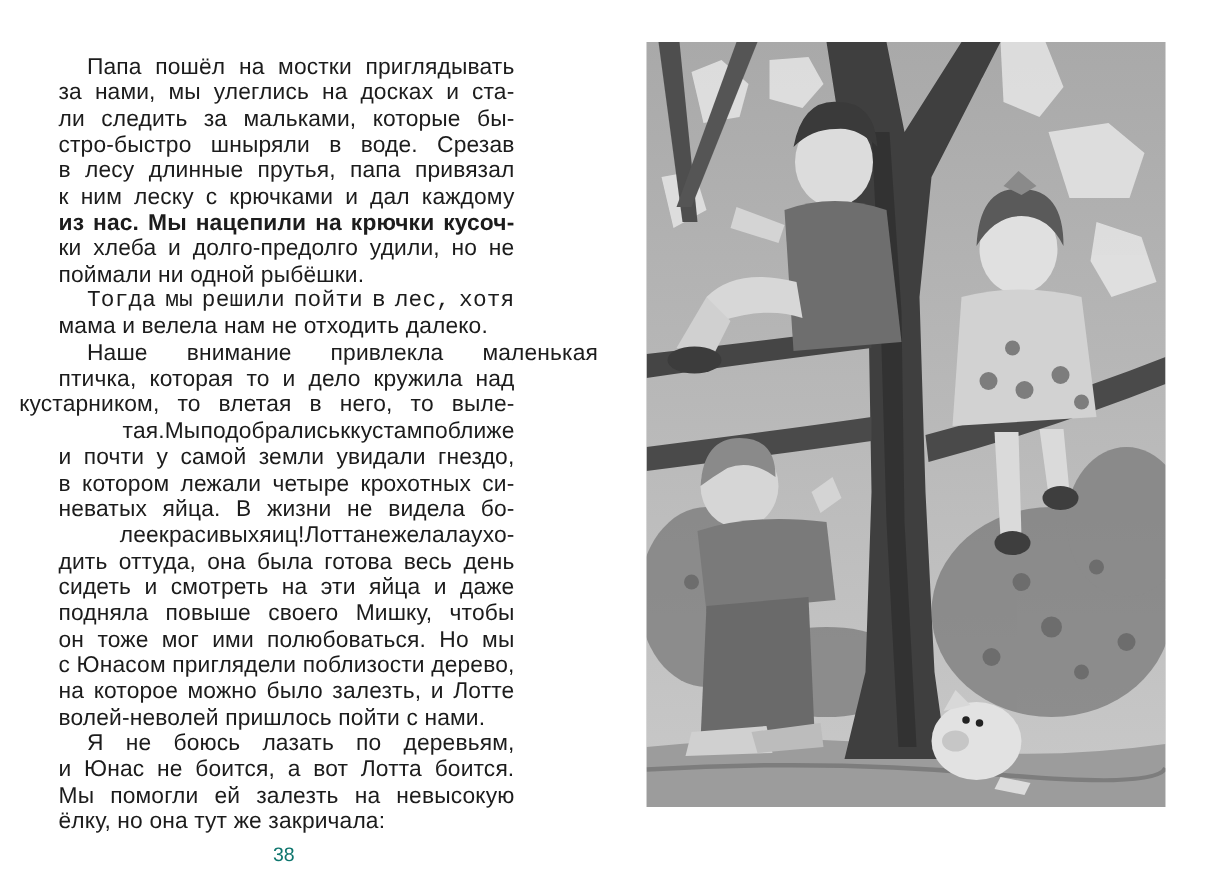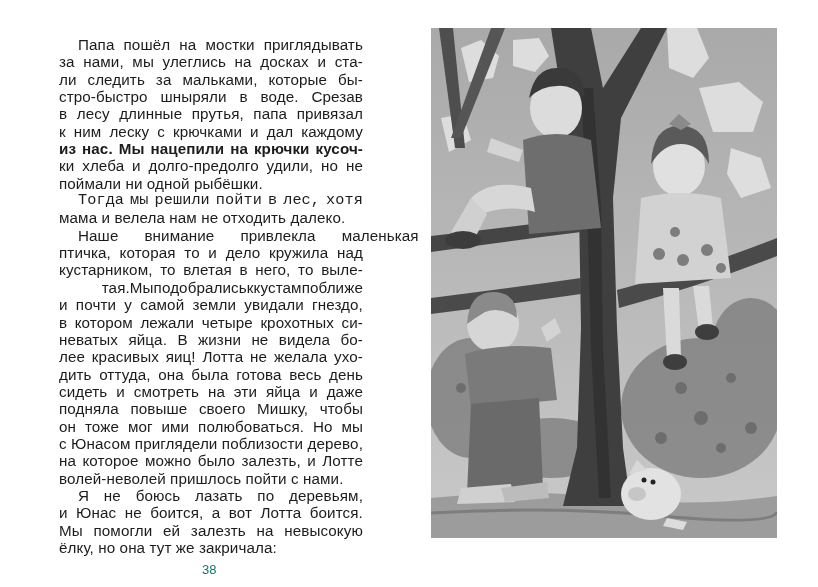--- a/index.html
+++ b/index.html
@@ -1,18 +1,18 @@
 <!DOCTYPE html>
 <html><head>
   <meta charset="utf-8">
   <style>
     html, body { margin: 0; padding: 0; background: #ffffff; }
     body { width: 818px; height: 587px; position: relative; overflow: hidden;
            font-family: "Liberation Sans", "DejaVu Sans", sans-serif; color: #1c1c1c; }
-    .page-left { position: absolute; left: 0; top: 0; width: 410px; height: 549px; margin-left: 20px; }
+    .page-left { position: absolute; left: 0; top: 0; width: 410px; height: 549px; }
     .text-col { position: absolute; left: 39px; top: 36px; width: 304px; }
     .line { display: block; height: 17.35px; line-height: 17.35px; font-size: 15.2px;
             text-align: justify; text-align-last: justify; white-space: nowrap; letter-spacing: 0.1px; }
     .line.last { text-align-last: left; }
     .line.indent { padding-left: 19px; }
     .line span.w { display: inline; }
     .page-number { position: absolute; left: 182px; top: 562px; font-size: 13px; color: #0f766e; }
     .illustration { position: absolute; left: 431px; top: 28px; width: 346px; height: 510px;
                     background: #b4b4b4; overflow: hidden; }
     .illustration svg { display: block; }
@@ -109,21 +109,21 @@
       </span>
       <span class="line" style="display: flex; justify-content: space-between;">
         <span class="w">птичка,</span>
         <span class="w">которая</span>
         <span class="w">то</span>
         <span class="w">и</span>
         <span class="w">дело</span>
         <span class="w">кружила</span>
         <span class="w">над</span>
       </span>
-      <span class="line" style="display: flex; justify-content: space-between;">
+      <span class="line" style="display: flex; justify-content: flex-end; gap: 12px;">
         <span class="w">кустарником,</span>
         <span class="w">то</span>
         <span class="w">влетая</span>
         <span class="w">в</span>
         <span class="w">него,</span>
         <span class="w">то</span>
         <span class="w">выле-</span>
       </span>
       <span class="line" style="display: flex; justify-content: flex-end;">
         <span class="w">тая.</span>
@@ -152,21 +152,21 @@
       </span>
       <span class="line" style="display: flex; justify-content: space-between;">
         <span class="w">неватых</span>
         <span class="w">яйца.</span>
         <span class="w">В</span>
         <span class="w">жизни</span>
         <span class="w">не</span>
         <span class="w">видела</span>
         <span class="w">бо-</span>
       </span>
-      <span class="line" style="display: flex; justify-content: space-between;">
+      <span class="line" style="display: flex; justify-content: flex-end;">
         <span class="w">лее</span>
         <span class="w">красивых</span>
         <span class="w">яиц!</span>
         <span class="w">Лотта</span>
         <span class="w">не</span>
         <span class="w">желала</span>
         <span class="w">ухо-</span>
       </span>
       <span class="line" style="display: flex; justify-content: space-between;">
         <span class="w">дить</span>

